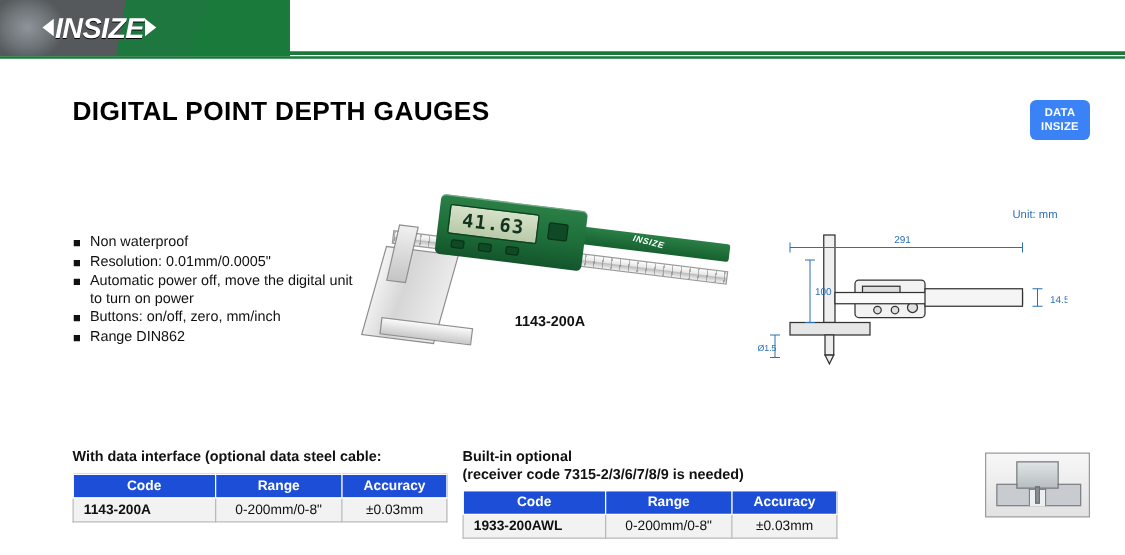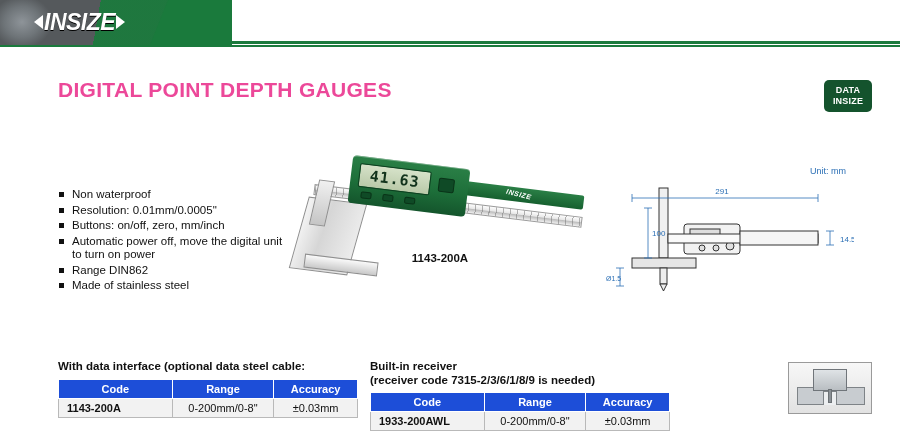--- a/index.html
+++ b/index.html
@@ -65,28 +65,28 @@
   }
   .header-rule2 {
     position:absolute; left:0px; top:45px; width:900px; height:2px;
     background:#1a7a3c;
   }
 
   
   .page-title {
     position:absolute; left:58px; top:78px;
     font-size:21px; font-weight:bold; letter-spacing:.3px;
-    color:#ec4899;
+    color:#000000;
   }
 
   
   .badge-data-output {
     position:absolute; right:28px; top:80px;
     width:48px; height:32px; border-radius:5px;
-    background:#14532d; color:#fff;
+    background:#3b82f6; color:#fff;
     display:flex; flex-direction:column; align-items:center; justify-content:center;
     font-size:9px; font-weight:bold; line-height:11px; letter-spacing:.2px;
   }
 
   
   .features {
     position:absolute; left:58px; top:188px; width:230px;
   }
   .feature {
     position:relative; padding-left:14px; margin-bottom:2px;
@@ -246,24 +246,23 @@
 <div class="page-title">DIGITAL POINT DEPTH GAUGES</div>
 
 <div class="badge-data-output">
   <span>DATA</span>
   <span>INSIZE</span>
 </div>
 
 <div class="features">
   <div class="feature">Non waterproof</div>
   <div class="feature">Resolution: 0.01mm/0.0005"</div>
+  <div class="feature">Automatic power off, move the digital unit to turn on power</div>
   <div class="feature">Buttons: on/off, zero, mm/inch</div>
-  <div class="feature">Automatic power off, move the digital unit to turn on power</div>
   <div class="feature">Range DIN862</div>
-  <div class="feature">Made of stainless steel</div>
 </div>
 
 <div class="product">
   <div class="gauge-base"></div>
   <div class="gauge-base2"></div>
   <div class="gauge-beam">
     <div class="beam-ticks"></div>
   </div>
   <div class="gauge-probe"></div>
   <div class="gauge-tail">
@@ -342,22 +341,22 @@
         <td class="code">1143-200A</td>
         <td>0-200mm/0-8"</td>
         <td>±0.03mm</td>
       </tr>
     </tbody>
   </table>
 </div>
 
 <div class="tbl-block right">
   <div class="tbl-title">
-    <div>Built-in receiver</div>
-    <div>(receiver code 7315-2/3/6/1/8/9 is needed)</div>
+    <div>Built-in optional</div>
+    <div>(receiver code 7315-2/3/6/7/8/9 is needed)</div>
   </div>
   <table class="spec">
     <thead>
       <tr>
         <th style="width:38%">Code</th>
         <th style="width:34%">Range</th>
         <th style="width:28%">Accuracy</th>
       </tr>
     </thead>
     <tbody>

